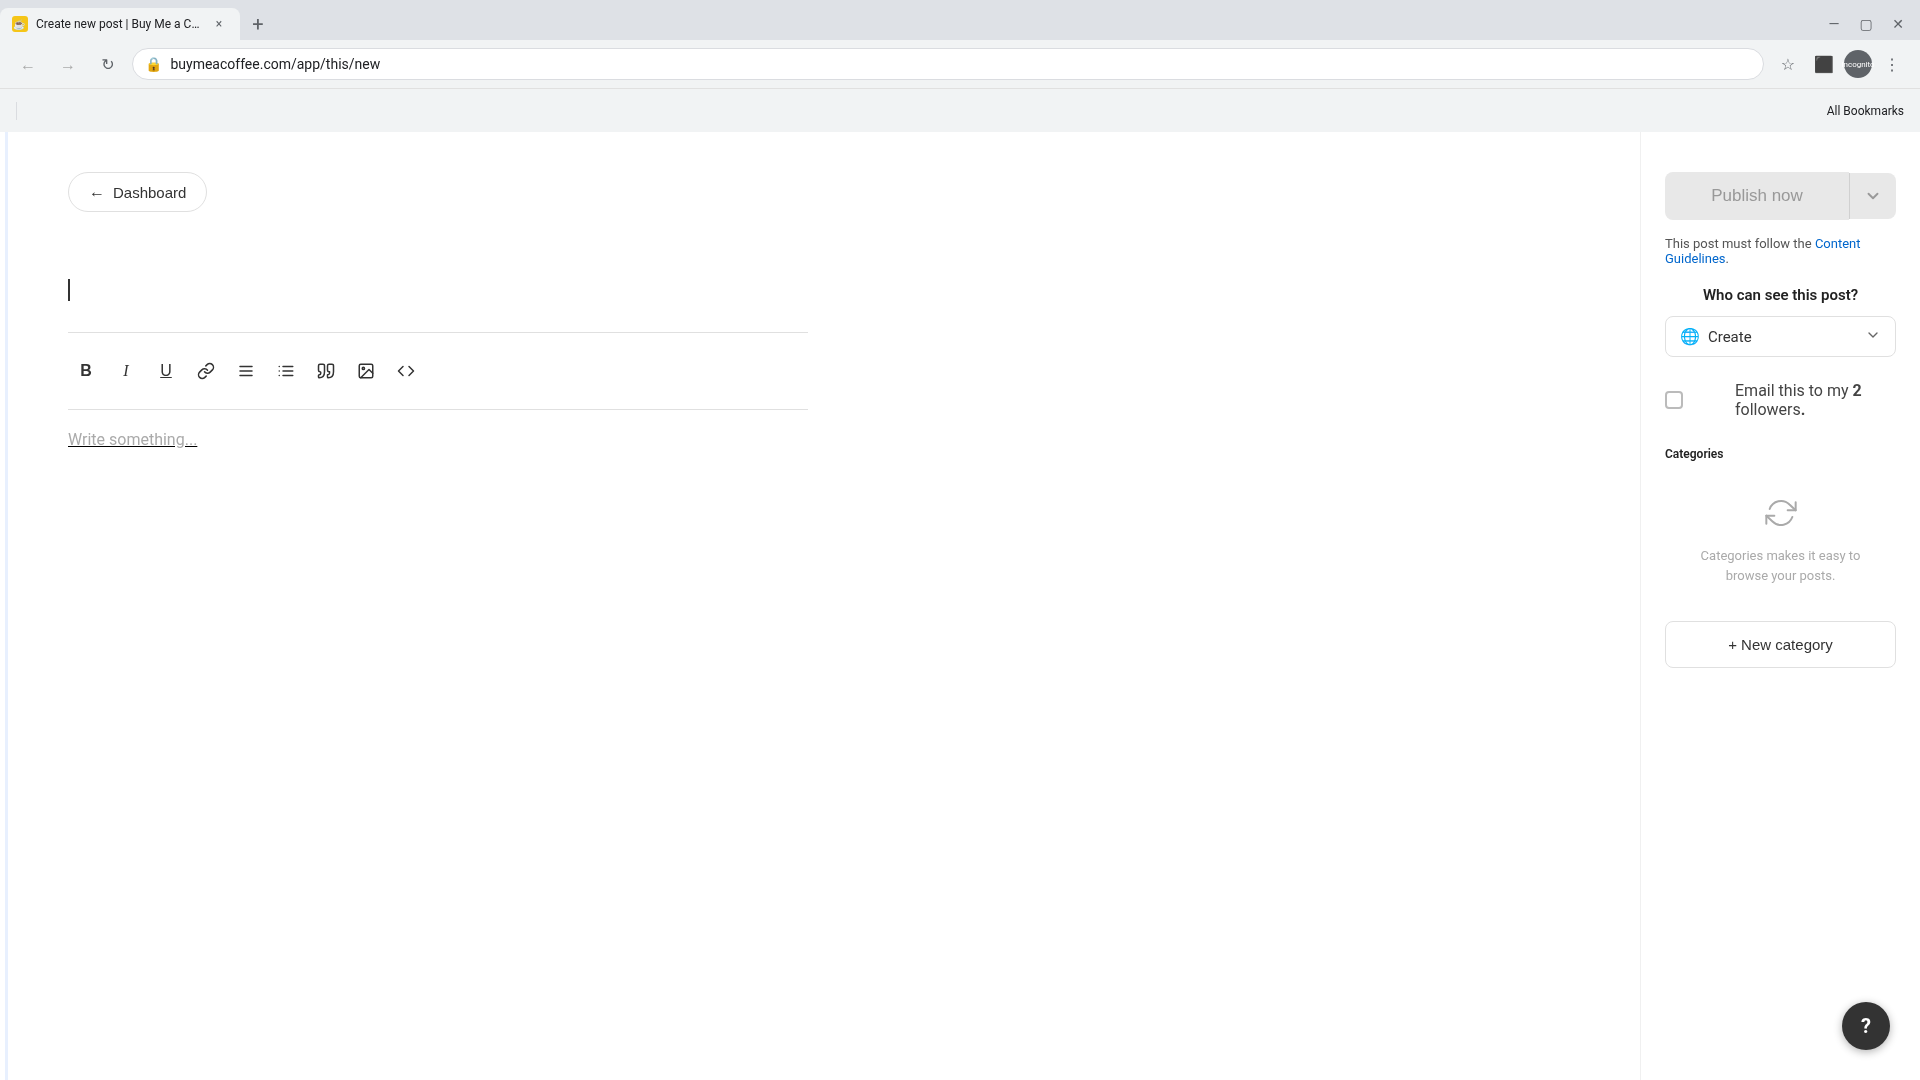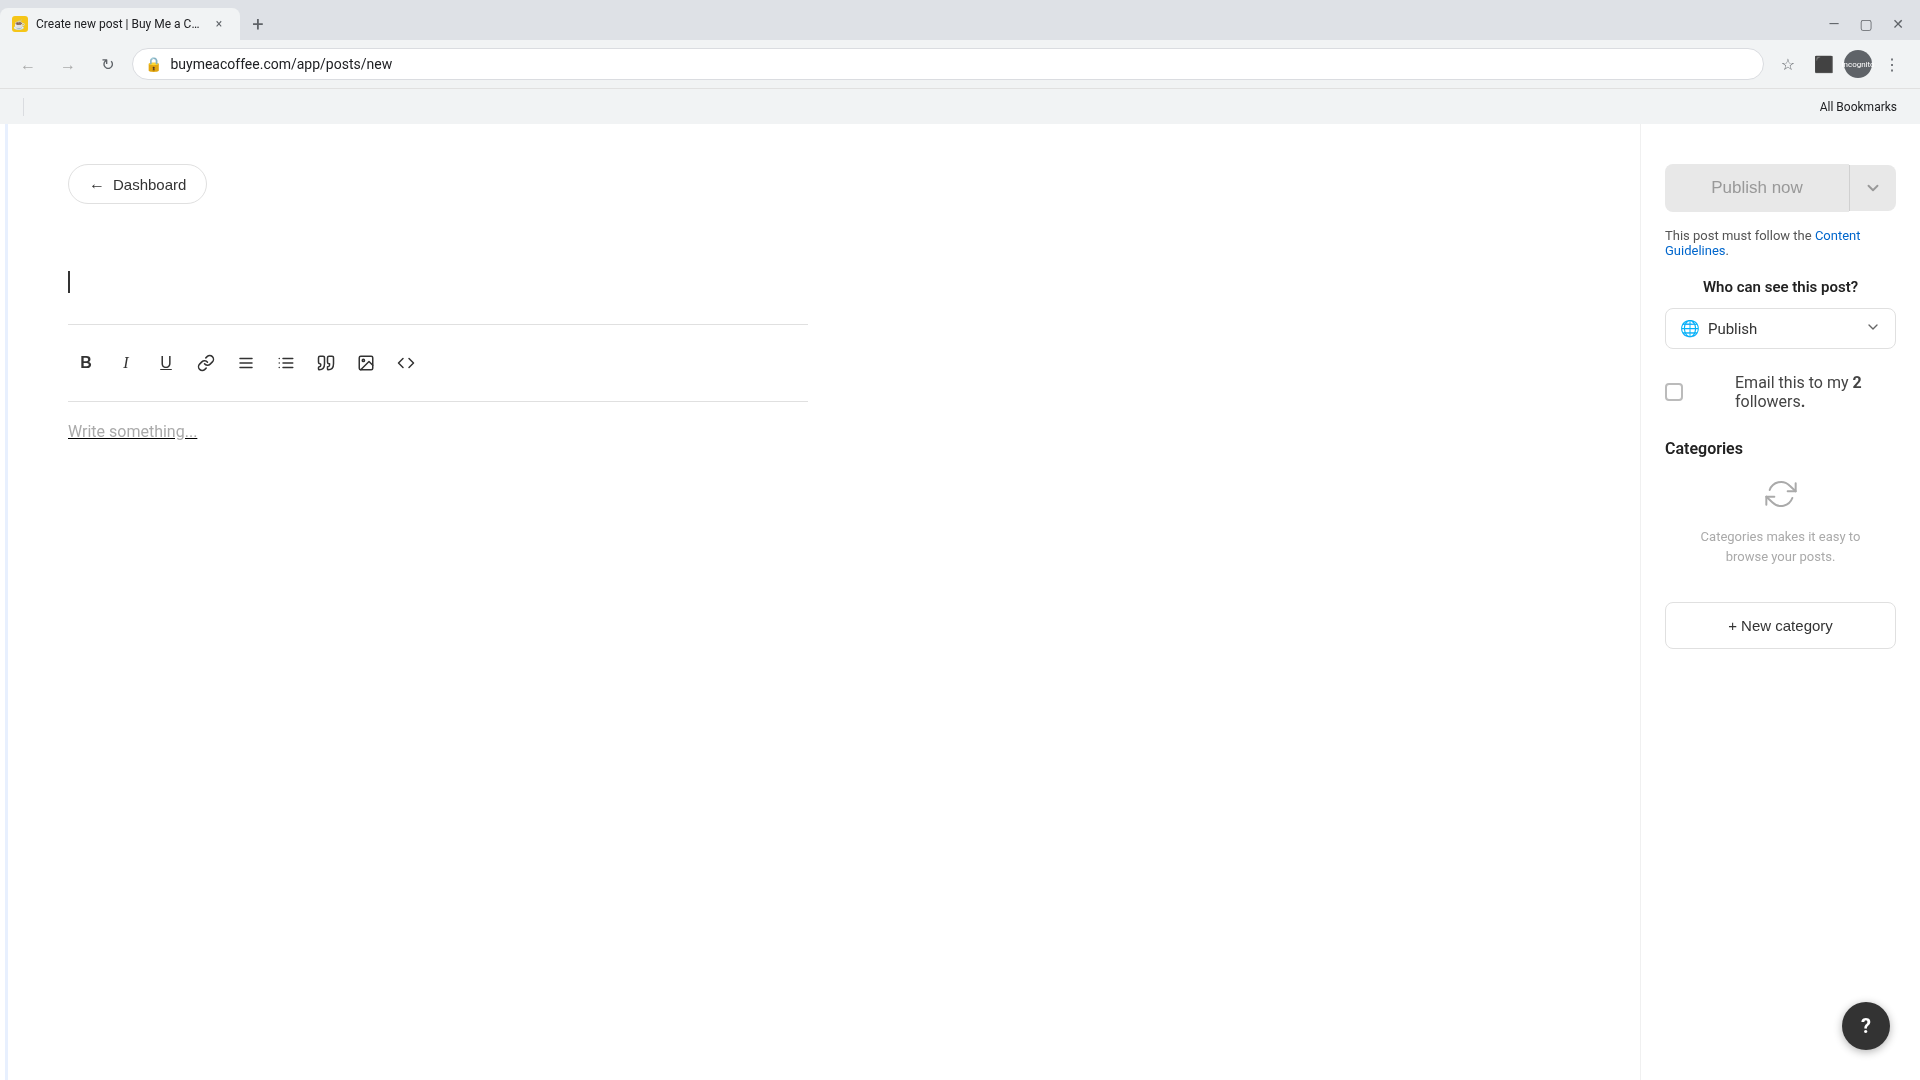--- a/index.html
+++ b/index.html
@@ -14,21 +14,21 @@
     .browser-tab-right-btn { width: 28px; height: 28px; display: flex; align-items: center; justify-content: center; border-radius: 50%; color: #5f6368; font-size: 14px; cursor: pointer; }
 
     .browser-toolbar { display: flex; align-items: center; height: 48px; padding: 0 12px; gap: 8px; background: #f1f3f4; }
     .browser-nav-btn { width: 32px; height: 32px; border-radius: 50%; display: flex; align-items: center; justify-content: center; color: #5f6368; font-size: 16px; cursor: pointer; }
     .browser-nav-btn.disabled { color: #aaa; cursor: default; }
     .browser-address-bar { flex: 1; height: 32px; background: #fff; border-radius: 20px; border: 1px solid #dadce0; display: flex; align-items: center; padding: 0 12px; gap: 8px; }
     .browser-address-bar-lock { color: #5f6368; font-size: 14px; }
     .browser-address-text { font-size: 14px; color: #202124; flex: 1; }
     .browser-toolbar-right { display: flex; align-items: center; gap: 4px; }
     .browser-toolbar-icon { width: 32px; height: 32px; border-radius: 50%; display: flex; align-items: center; justify-content: center; color: #5f6368; font-size: 16px; cursor: pointer; }
-    .browser-bookmarks-bar { height: 36px; display: flex; align-items: center; padding: 0 23px; gap: 12px; background: #f1f3f4; border-top: 1px solid #e0e0e0; }
+    .browser-bookmarks-bar { height: 44px; display: flex; align-items: center; padding: 0 16px; gap: 12px; background: #f1f3f4; border-top: 1px solid #e0e0e0; }
     .bookmarks-separator { width: 1px; height: 18px; background: #dadce0; }
     .all-bookmarks { font-size: 12px; color: #202124; margin-left: auto; }
     .incognito-avatar { width: 28px; height: 28px; border-radius: 50%; background: #5f6368; display: flex; align-items: center; justify-content: center; color: #fff; font-size: 12px; cursor: pointer; }
 
     
     .page-content { background: #fff; height: calc(1080px - 124px); display: flex; }
     
     .left-sidebar { width: 8px; background: #fff; border-right: 3px solid #e8f0fe; flex-shrink: 0; }
     
     .main-area { flex: 1; padding: 40px 60px; overflow-y: auto; }
@@ -68,21 +68,21 @@
     .visibility-select-left { display: flex; align-items: center; gap: 8px; }
     .visibility-icon { font-size: 16px; }
     .visibility-chevron { color: #666; font-size: 14px; }
 
     .email-row { display: flex; align-items: center; gap: 10px; margin-bottom: 28px; }
     .checkbox { width: 18px; height: 18px; border: 2px solid #bbb; border-radius: 4px; background: #fff; flex-shrink: 0; cursor: pointer; }
     .email-label { font-size: 16px; color: #444; margin-left: 42px; }
     .email-label strong { font-weight: 700; }
 
     .categories-section { }
-    .categories-title { font-size: 16px; font-weight: 600; color: #222; }
+    .categories-title { font-size: 12px; font-weight: 600; color: #222; margin-bottom: 16px; }
     .categories-empty { display: flex; flex-direction: column; align-items: center; padding: 20px; text-align: center; }
     .categories-icon { font-size: 30px; margin-bottom: 10px; color: #aaa; }
     .categories-empty-text { font-size: 13px; color: #aaa; line-height: 1.5; }
     
     .new-category-btn { width: 100%; padding: 14px; border: 1.5px solid #e0e0e0; border-radius: 8px; background: #fff; font-size: 15px; color: #333; cursor: pointer; margin-top: 16px; font-weight: 500; }
 
     .help-btn { position: fixed; bottom: 30px; right: 30px; width: 48px; height: 48px; border-radius: 50%; background: #333; color: #fff; font-size: 20px; font-weight: bold; display: flex; align-items: center; justify-content: center; cursor: pointer; box-shadow: 0 2px 8px rgba(0,0,0,0.3); z-index: 100; }
   </style>
 </head>
 <body>
@@ -104,21 +104,21 @@
       <div class="browser-tab-right-btn">✕</div>
     </div>
   </div>
 
   <div class="browser-toolbar">
     <div class="browser-nav-btn disabled">←</div>
     <div class="browser-nav-btn disabled">→</div>
     <div class="browser-nav-btn">↻</div>
     <div class="browser-address-bar">
       <span class="browser-address-bar-lock">🔒</span>
-      <span class="browser-address-text">buymeacoffee.com/app/posts/new</span>
+      <span class="browser-address-text">buymeacoffee.com/app/this/new</span>
     </div>
     <div class="browser-toolbar-right">
       <div class="browser-toolbar-icon">☆</div>
       <div class="browser-toolbar-icon">⬛</div>
       <div class="incognito-avatar">
         <span style="font-size:8px;">Incognito</span>
       </div>
       <div class="browser-toolbar-icon">⋮</div>
     </div>
   </div>
@@ -215,21 +215,21 @@
 
     <p class="content-guidelines-text">
       <span>This post must follow the </span><a class="content-guidelines-link" href="#">Content Guidelines</a><span>.</span>
     </p>
 
     <div class="who-can-see">Who can see this post?</div>
 
     <div class="visibility-select">
       <div class="visibility-select-left">
         <span class="visibility-icon">🌐</span>
-        <span>Publish</span>
+        <span>Create</span>
       </div>
       <span class="visibility-chevron">
         <svg xmlns="http://www.w3.org/2000/svg" width="16" height="16" viewBox="0 0 24 24" fill="none" stroke="currentColor" stroke-width="2" stroke-linecap="round" stroke-linejoin="round">
             <polyline points="6 9 12 15 18 9"></polyline>
           </svg>
       </span>
     </div>
 
     <div class="email-row">
       <div class="checkbox"></div>

